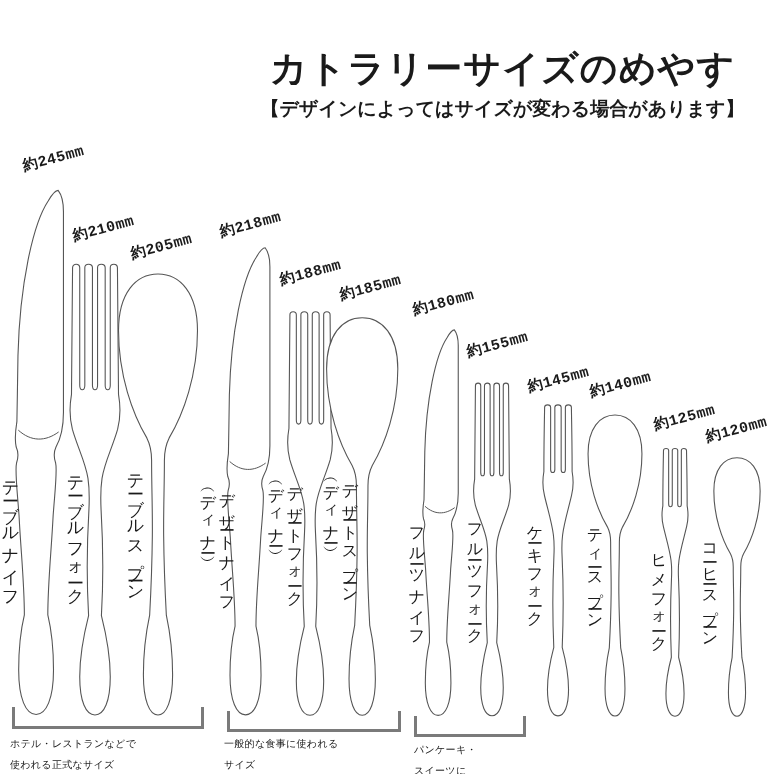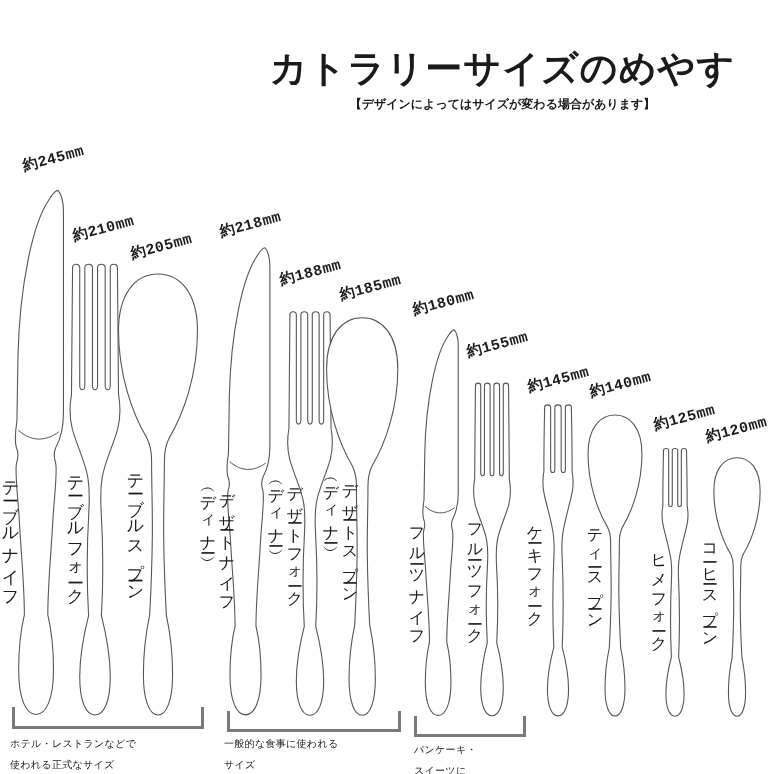--- a/index.html
+++ b/index.html
@@ -2,21 +2,21 @@
 <html><head>
 <meta charset="utf-8">
 <style>
   html,body{margin:0;padding:0;background:#fff;}
   .canvas{
     position:relative;width:776px;height:774px;background:#ffffff;overflow:hidden;
     font-family:Liberation Mono, monospace;color:#1a1a1a;margin-top:48px;
   }
   .header{position:absolute;left:235px;top:2px;width:535px;text-align:center;}
   .title{font-size:37px;font-weight:bold;letter-spacing:1px;line-height:1.15;}
-  .subtitle{font-size:12px;font-weight:bold;margin-top:3px;letter-spacing:0px;}
+  .subtitle{font-size:19px;font-weight:bold;margin-top:3px;letter-spacing:0px;}
   svg.art{position:absolute;left:0;top:0;pointer-events:none;}
   svg .ut{fill:#ffffff;stroke:#565656;stroke-width:1.1;vector-effect:non-scaling-stroke;}
   svg .detail{fill:none;stroke:#565656;stroke-width:1;vector-effect:non-scaling-stroke;}
   .size-label{
     position:absolute;font-size:15px;font-weight:bold;white-space:nowrap;
     transform:rotate(-15deg);transform-origin:left center;letter-spacing:0.5px;
   }
   .name-label{
     position:absolute;writing-mode:vertical-rl;white-space:pre-line;
     font-size:16px;letter-spacing:2px;line-height:19px;

